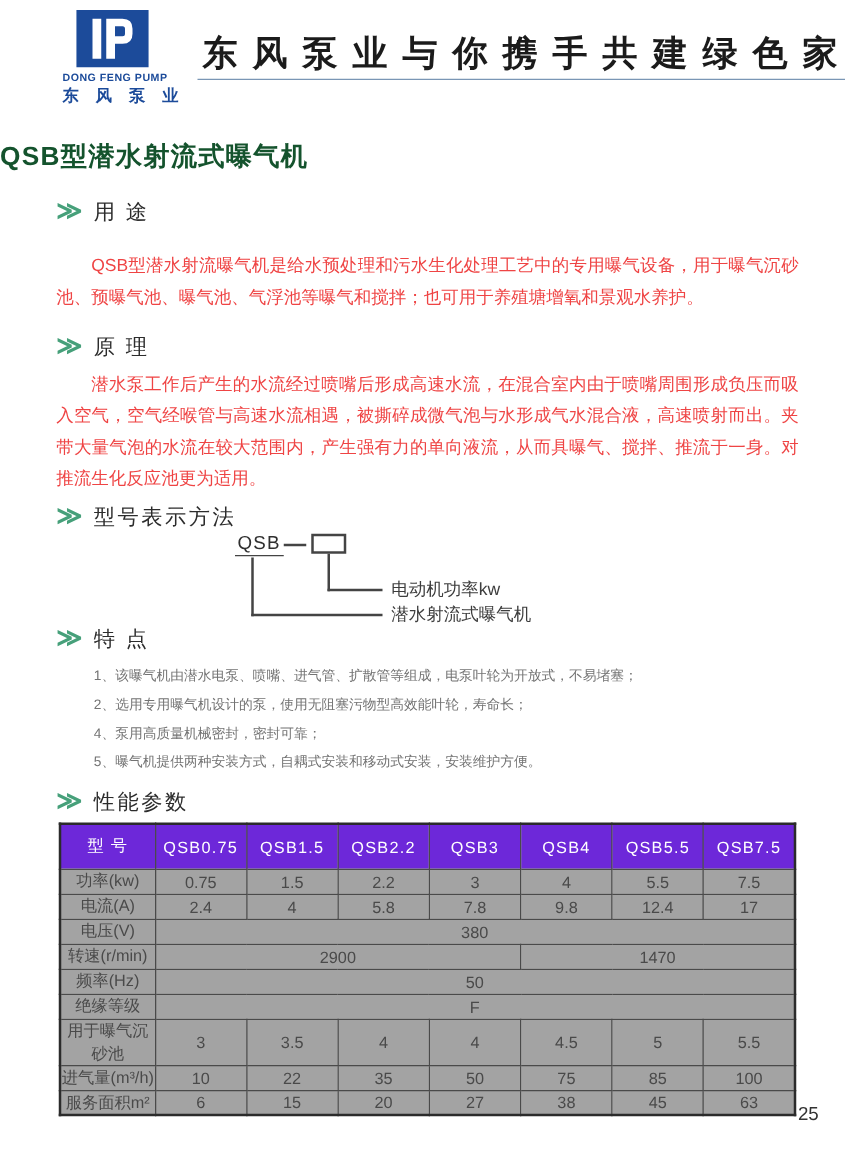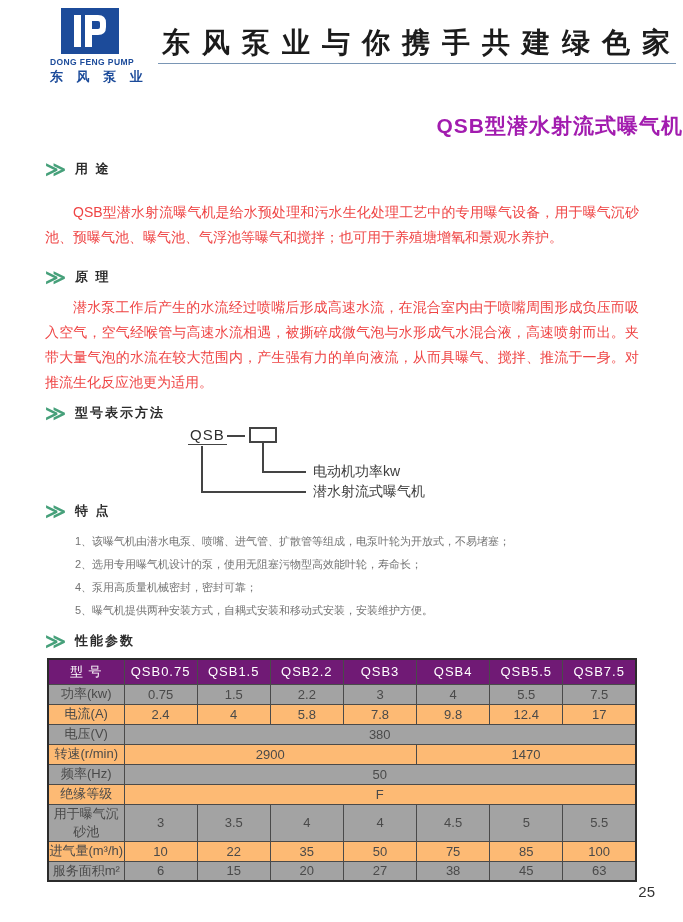--- a/index.html
+++ b/index.html
@@ -17,25 +17,25 @@
   .logo-cn { font-size:13px; font-weight:bold; color:#1c4b9a; letter-spacing:5px; margin-top:1px; white-space:nowrap; }
   .slogan {
     position:absolute; left:162px; top:24px; white-space:nowrap;
     font-family:Liberation Serif, serif; font-weight:bold; font-size:28px;
     letter-spacing:12px; color:#1b1b1b;
   }
   .slogan-line { position:absolute; left:158px; top:63px; width:518px; height:1px; background:#7a96b5; }
 
   
   .content { position:absolute; top:100px; left:0; right:0; }
-  .page-title { margin-top:12px; text-align:right; font-size:21px; font-weight:bold; color:#a21caf; letter-spacing:1px; line-height:28px; }
+  .page-title { margin-top:12px; text-align:left; font-size:21px; font-weight:bold; color:#14532d; letter-spacing:1px; line-height:28px; }
 
   .sec-head { margin:18px 0 0 45px; display:flex; align-items:center; gap:9px; height:22px; }
   .sec-head .chev { color:#46a07a; font-size:20px; font-weight:bold; line-height:22px; }
-  .sec-head .sec-label { font-size:13px; font-weight:bold; color:#2c2c2c; letter-spacing:2px; }
+  .sec-head .sec-label { font-size:17px; font-weight:normal; color:#2c2c2c; letter-spacing:2px; }
 
   .para { margin:20px 44px 0 45px; font-size:14px; line-height:25px; color:#ef4444; text-indent:2em; text-align:justify; }
   .para.principle { margin-top:7px; }
   .head-principle { margin-top:16px; }
   .head-model { margin-top:7px; }
   .head-features { margin-top:-8px; }
   .head-perf { margin-top:8px; }
 
   
   .model-diagram { position:relative; margin:2px 0 0 143px; height:82px; font-size:14px; color:#3d3d3d; }
@@ -52,23 +52,23 @@
 
   
   .features { list-style:none; margin:8px 0 0 75px; font-size:11px; line-height:23px; color:#737373; }
 
   
   .perf-table {
     margin:6px 0 0 47px; width:590px; border-collapse:collapse; table-layout:fixed;
     font-size:13px; border:2px solid #2b2b2b;
   }
   .perf-table th, .perf-table td { border:1px solid #4a4a4a; text-align:center; }
-  .perf-table th { background:#701a75; color:#ffffff; font-weight:normal; height:25px; letter-spacing:1px;margin-left:23px; }
+  .perf-table th { background:#6d28d9; color:#ffffff; font-weight:normal; height:36px; letter-spacing:1px;margin-left:23px; }
   .perf-table td { height:20px; color:#4a4a4a; background:#a3a3a3; }
-  .perf-table tr.alt td { background:#fdba74; }
+  .perf-table tr.alt td { background:#a3a3a3; }
 
   .page-num { position:absolute; right:28px; top:883px; font-size:15px; color:#333333; }
 </style>
 </head>
 <body>
 
 <div class="page">
 
   <div class="hdr">
     <div class="logo">

